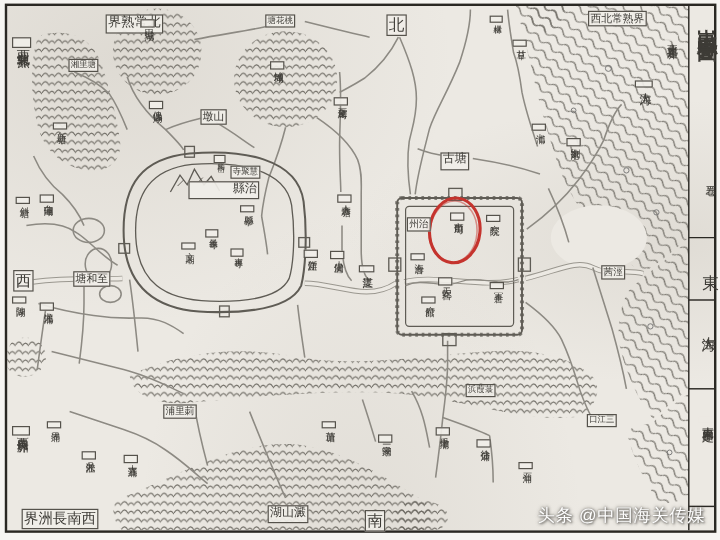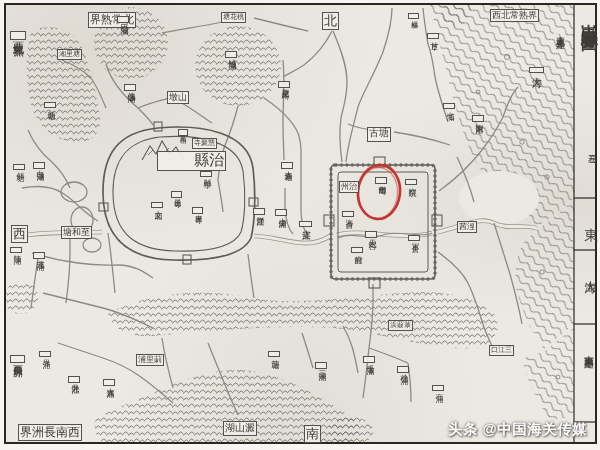--- a/index.html
+++ b/index.html
@@ -11,21 +11,21 @@
        radial-gradient(ellipse at 95% 45%, rgba(150,142,128,.14), rgba(0,0,0,0) 35%),
        radial-gradient(ellipse at 50% 105%, rgba(140,132,118,.12), rgba(0,0,0,0) 45%),
        #ece9e3;}
   svg{position:absolute;left:0;top:0;}
   .lbl{position:absolute;color:#3d3b36;line-height:1.05;white-space:nowrap;
        letter-spacing:0px;z-index:5;}
   .lbl.v{writing-mode:vertical-rl;text-orientation:upright;letter-spacing:1px;}
   .lbl.boxed{border:1px solid #55524b;background:rgba(240,238,232,.92);padding:1px 1px;}
   .lbl.plain{background:rgba(236,233,227,.85);padding:0 1px;}
   .lbl.title{font-weight:bold;letter-spacing:3px;}
-  #watermark{position:absolute;z-index:9;color:#fdfdfd;font-weight:bold;
+  #watermark{position:absolute;z-index:9;color:#fdfdfd;font-weight:normal;
        font-family:"Liberation Sans","DejaVu Sans",sans-serif;
        text-shadow:0 0 1px #8d8a84,0 0 3px rgba(90,88,82,.9),1px 1px 2px rgba(70,68,62,.8);}
 </style>
 </head>
 <body>
 
 <div id="stage">
  <div id="map">
   <svg width="589" height="437" viewBox="4 3 589 437">
     <defs>
@@ -155,44 +155,44 @@
         <div class="lbl v boxed" style="left: 118px; top: 79px; font-size: 8px;">傀儡湖</div>
         <div class="lbl boxed" style="left: 161px; top: 86px; font-size: 9px;">墩山</div>
         <div class="lbl v boxed" style="left: 219px; top: 46px; font-size: 8px;">雉城湖</div>
         <div class="lbl boxed" style="left: 215px; top: 7px; font-size: 7px;">塘花桃</div>
         <div class="lbl v boxed" style="left: 272px; top: 76px; font-size: 8px;">夏駕墫</div>
         <div class="lbl v boxed" style="left: 402px; top: 8px; font-size: 7px;">楊林</div>
         <div class="lbl v boxed" style="left: 421px; top: 28px; font-size: 8px;">甘草</div>
         <div class="lbl boxed" style="left: 361px; top: 122px; font-size: 10px; font-family: Liberation Mono, monospace;">古塘</div>
         <div class="lbl v boxed" style="left: 437px; top: 98px; font-size: 8px;">七浦</div>
         <div class="lbl v boxed" style="left: 466px; top: 110px; font-size: 8px;">劉家港</div>
-        <div class="lbl boxed" style="left: 451px; top: 216px; font-size: 8px;">茜涇</div>
+        <div class="lbl boxed" style="left: 495px; top: 216px; font-size: 8px;">茜涇</div>
         <div class="lbl v boxed" style="left: 275px; top: 157px; font-size: 8px;">太倉塘</div>
         <div class="lbl v boxed" style="left: 247px; top: 203px; font-size: 8px;">新洋江</div>
         <div class="lbl v boxed" style="left: 269px; top: 204px; font-size: 8px;">小虞浦</div>
         <div class="lbl v boxed" style="left: 293px; top: 216px; font-size: 9px;">婁江</div>
         <div class="lbl boxed" style="left: 55px; top: 221px; font-size: 9px;">塘和至</div>
         <div class="lbl v boxed" style="left: 7px; top: 159px; font-size: 8px;">斜塘</div>
         <div class="lbl v boxed" style="left: 27px; top: 157px; font-size: 8px;">白蓮湖</div>
         <div class="lbl v boxed" style="left: 4px; top: 242px; font-size: 8px;">陳湖</div>
         <div class="lbl v boxed" style="left: 27px; top: 247px; font-size: 8px;">尤涇浦</div>
         <div class="lbl v boxed" style="left: 33px; top: 346px; font-size: 8px;">界浦</div>
         <div class="lbl v boxed" style="left: 62px; top: 371px; font-size: 8px;">吳淞江</div>
         <div class="lbl v boxed" style="left: 97px; top: 374px; font-size: 8px;">大直浦</div>
-        <div class="lbl boxed" style="left: 130px; top: 349px; font-size: 8px;">浦里莿</div>
+        <div class="lbl boxed" style="left: 130px; top: 332px; font-size: 8px;">浦里莿</div>
         <div class="lbl v boxed" style="left: 262px; top: 346px; font-size: 8px;">苗塘</div>
         <div class="lbl v boxed" style="left: 309px; top: 357px; font-size: 8px;">三家浦</div>
         <div class="lbl boxed" style="left: 217px; top: 416px; font-size: 10px;">湖山澱</div>
         <div class="lbl v boxed" style="left: 357px; top: 351px; font-size: 8px;">千墩浦</div>
         <div class="lbl v boxed" style="left: 391px; top: 361px; font-size: 8px;">徐公浦</div>
         <div class="lbl v boxed" style="left: 426px; top: 380px; font-size: 8px;">石浦</div>
         <div class="lbl boxed" style="left: 382px; top: 315px; font-size: 7px;">浜葭菉</div>
         <div class="lbl boxed" style="left: 483px; top: 340px; font-size: 7px;">口江三</div>
         <div class="lbl v boxed" style="left: 172px; top: 124px; font-size: 6px;">馬鞍山</div>
-        <div class="lbl boxed" style="left: 151px; top: 146px; font-size: 15px; padding-left: 36px;">縣治</div>
+        <div class="lbl boxed" style="left: 151px; top: 146px; font-size: 10px; padding-left: 36px;">縣治</div>
         <div class="lbl boxed" style="left: 186px; top: 133px; font-size: 7px;">寺聚慧</div>
         <div class="lbl v boxed" style="left: 194px; top: 166px; font-size: 8px;">縣學</div>
         <div class="lbl v boxed" style="left: 165px; top: 186px; font-size: 7px;">景德寺</div>
         <div class="lbl v boxed" style="left: 145px; top: 197px; font-size: 8px;">文廟</div>
         <div class="lbl v boxed" style="left: 186px; top: 202px; font-size: 7px;">東禪寺</div>
         <div class="lbl boxed" style="left: 333px; top: 176px; font-size: 8px;">州治</div>
         <div class="lbl v boxed" style="left: 369px; top: 172px; font-size: 8px;">市舶司</div>
         <div class="lbl v boxed" style="left: 399px; top: 174px; font-size: 8px;">察院</div>
         <div class="lbl v boxed" style="left: 336px; top: 206px; font-size: 8px;">海倉</div>
         <div class="lbl v boxed" style="left: 345px; top: 242px; font-size: 8px;">府館</div>

